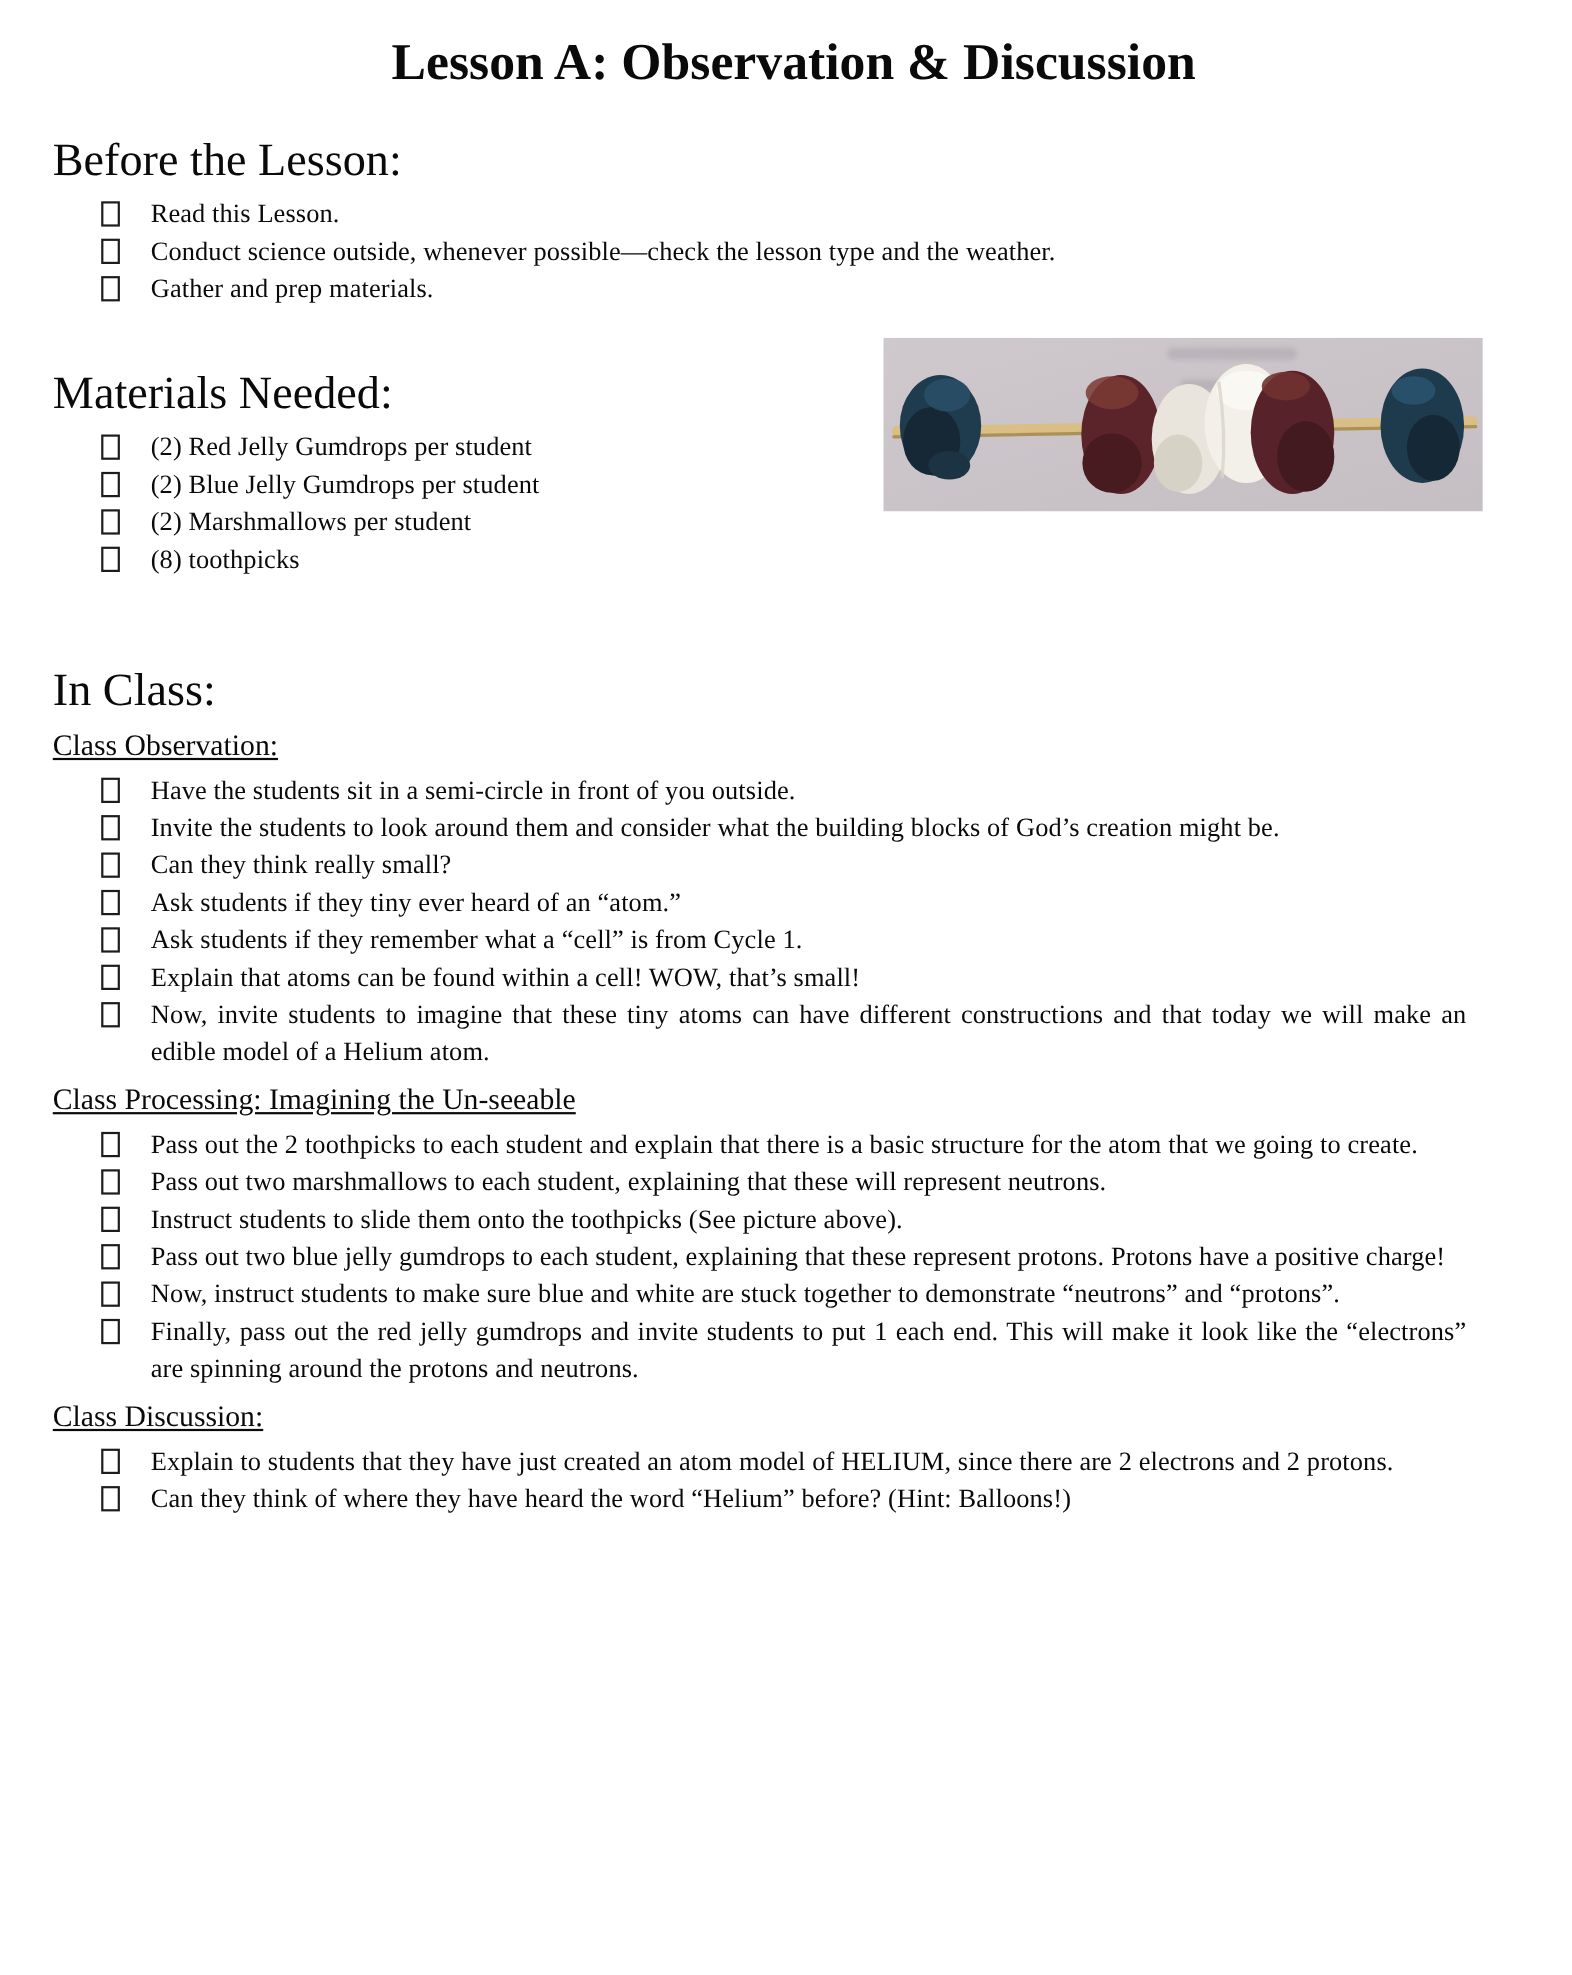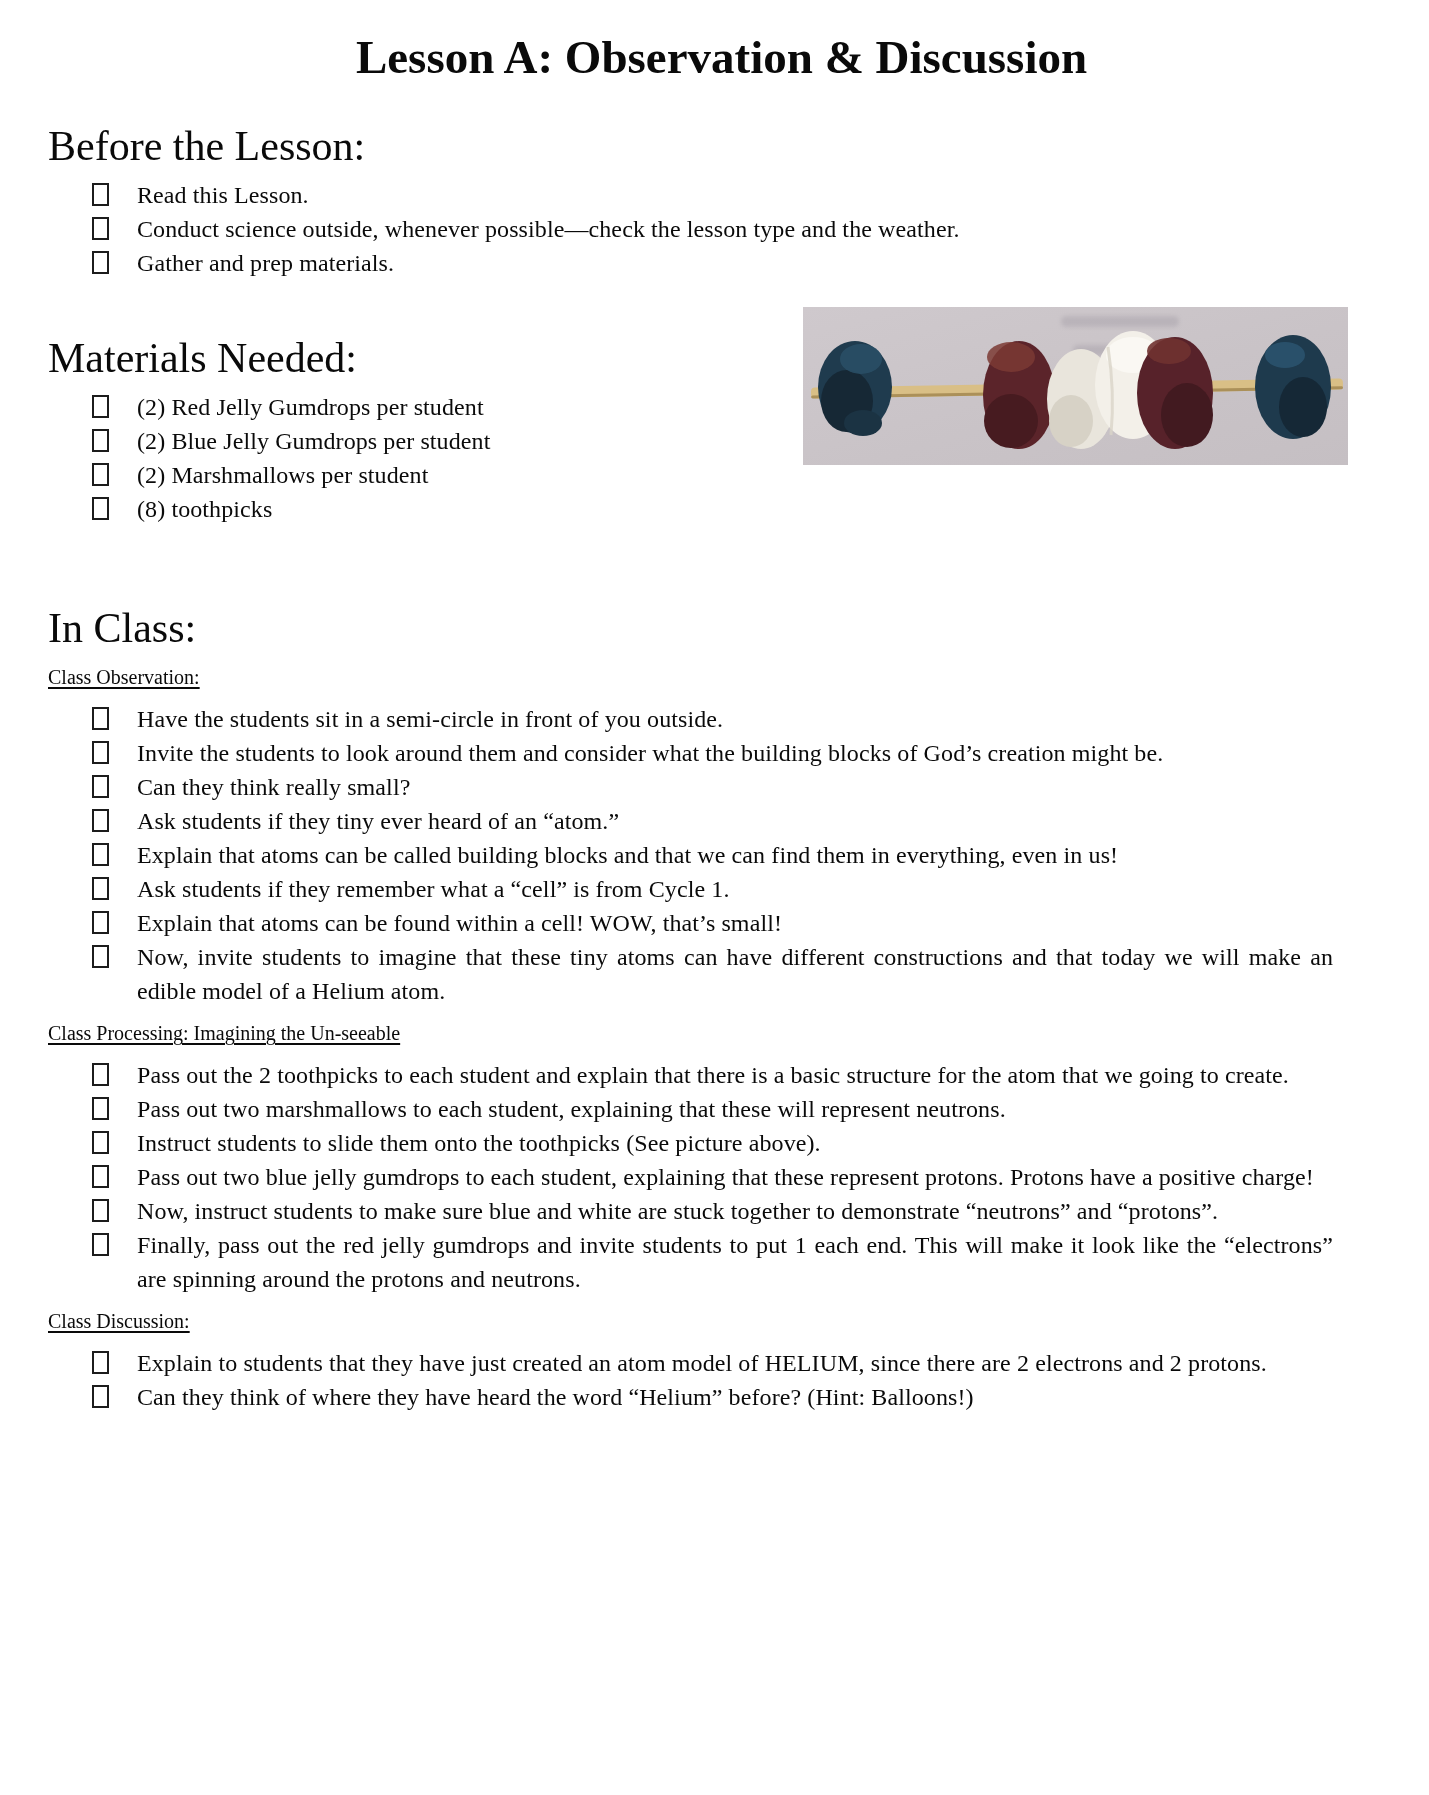--- a/index.html
+++ b/index.html
@@ -25,21 +25,21 @@
   h2.section-heading{
     font-size:42px;
     font-weight:400;
     line-height:1.15;
     margin:0;
   }
   .sec-before h2.section-heading{margin-top:37px;}
   .sec-materials h2.section-heading{margin-top:54px;}
   .sec-inclass h2.section-heading{margin-top:78px;}
   h3.sub-heading{
-    font-size:20px;
+    font-size:27px;
     font-weight:400;
     line-height:34px;
     margin:8px 0 0 0;
     text-decoration:underline;
     text-underline-offset:3px;
   }
   .checklist{margin:8px 0 0 0;}
   .check-item{
     position:relative;
     padding-left:89px;
@@ -140,24 +140,20 @@
           <div class="check-item">
             <span class="cb"></span>
             <span class="txt">Can they think really small?</span>
           </div>
 
           <div class="check-item">
             <span class="cb"></span>
             <span class="txt">Ask students if they tiny ever heard of an “atom.”</span>
           </div>
 
-          <div class="check-item">
-            <span class="cb"></span>
-            <span class="txt">Explain that atoms can be called building blocks and that we can find them in everything, even in us!</span>
-          </div>
 
           <div class="check-item">
             <span class="cb"></span>
             <span class="txt">Ask students if they remember what a “cell” is from Cycle 1.</span>
           </div>
 
           <div class="check-item">
             <span class="cb"></span>
             <span class="txt">Explain that atoms can be found within a cell! WOW, that’s small!</span>
           </div>

